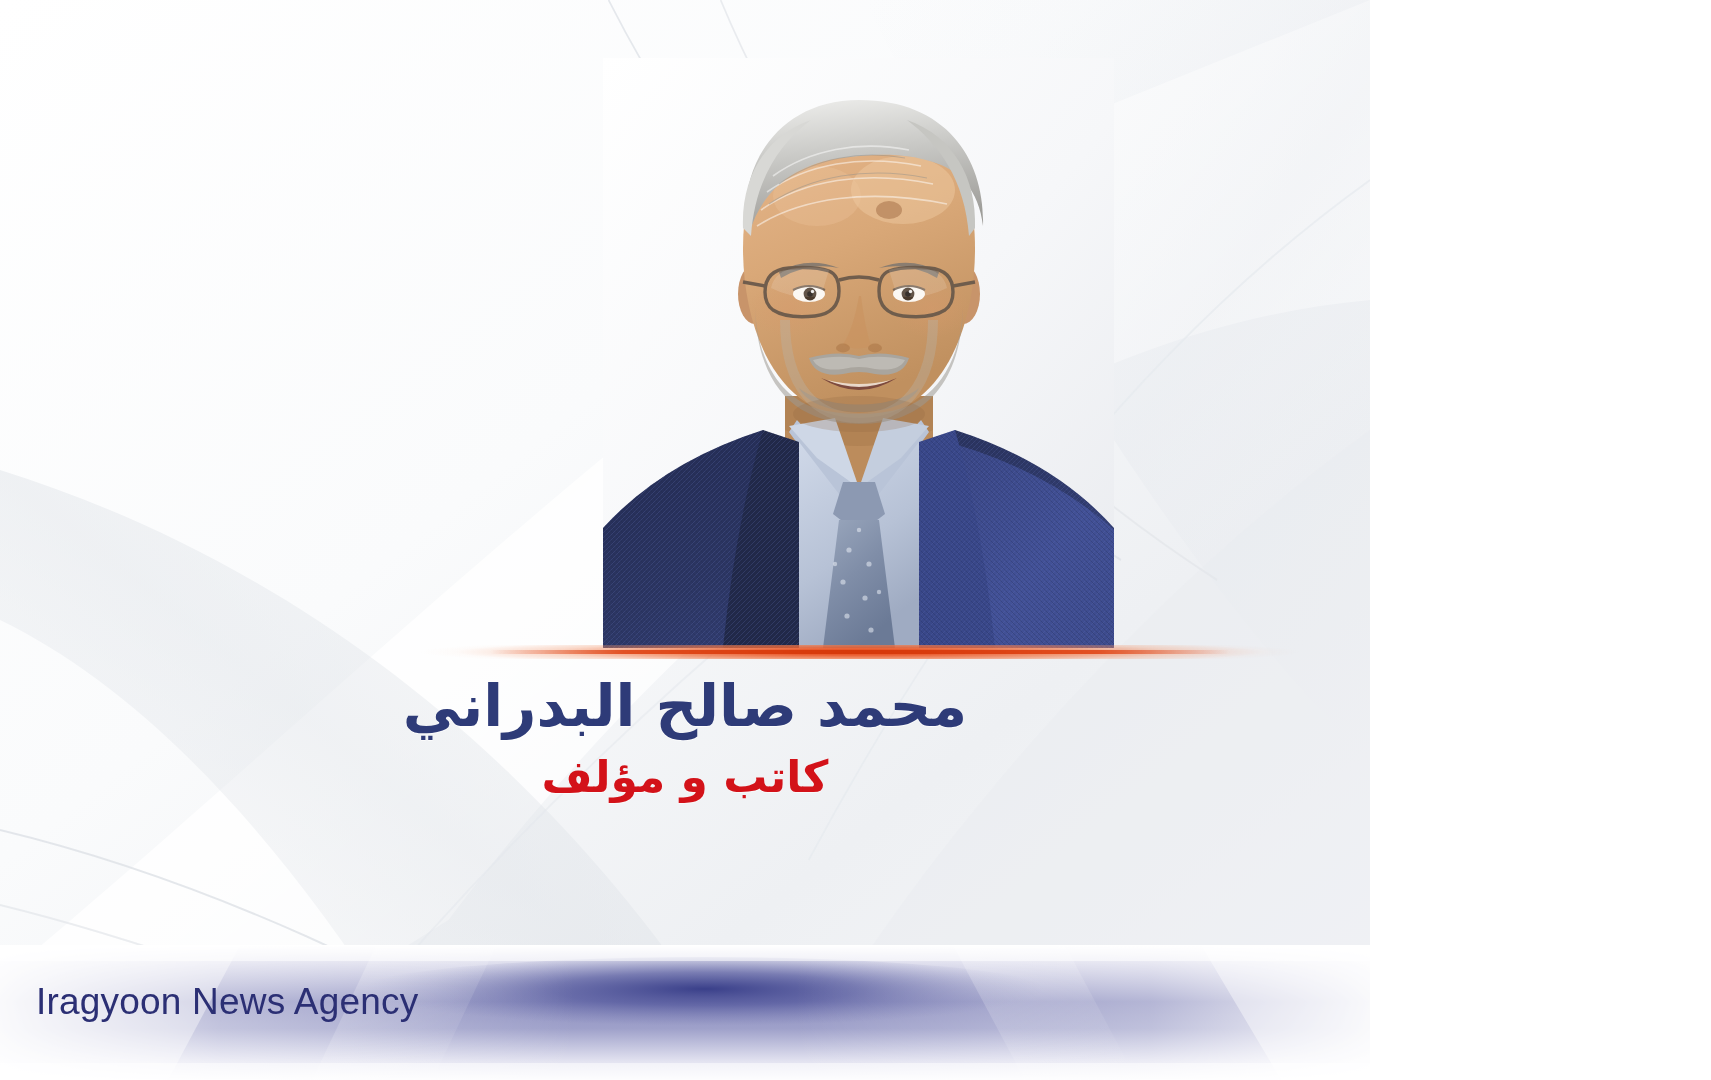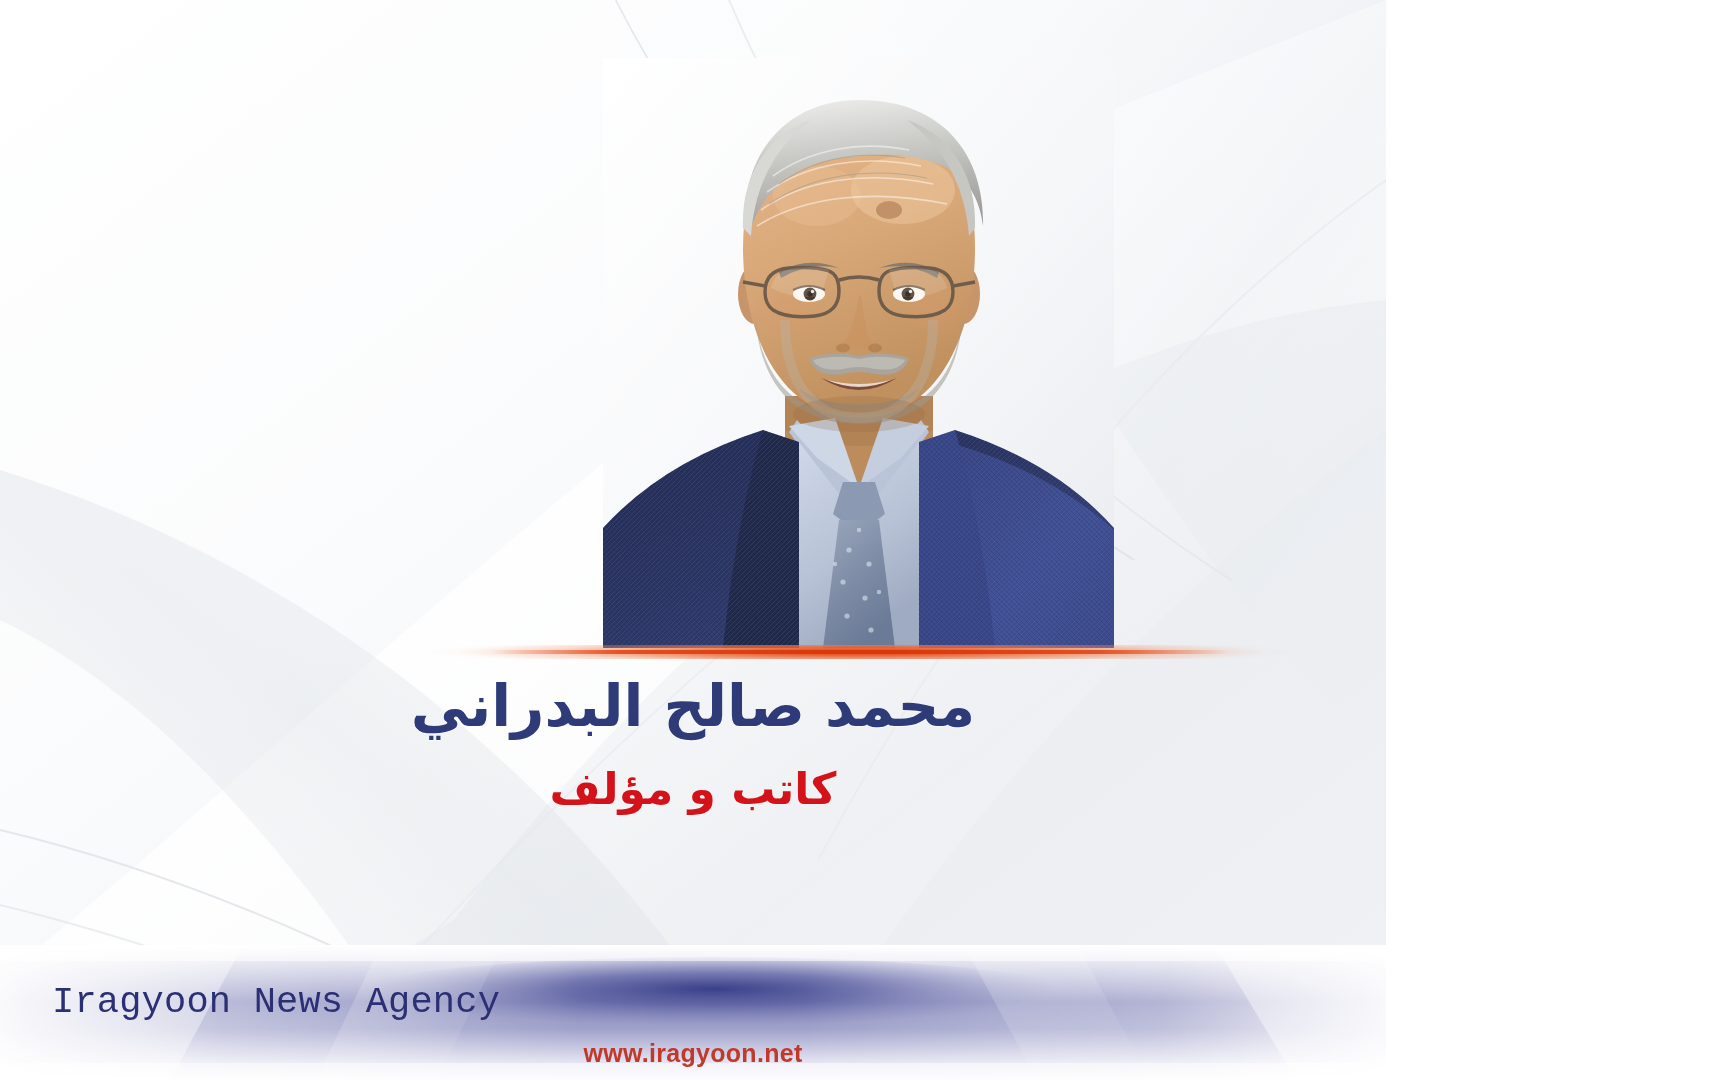--- a/index.html
+++ b/index.html
@@ -10,21 +10,20 @@
     background:#ffffff;
   }
 
   
   .card{
     position:relative;
     width:1370px;height:1080px;
     overflow:hidden;
     background:
       linear-gradient(130deg,#ffffff 0%,#fdfdfe 30%,#f4f5f7 58%,#eceef1 78%,#f7f8fa 100%);
-    padding-left: 16px;
   }
 
   
   .bg-art{position:absolute;inset:0;width:100%;height:100%;pointer-events:none;}
 
   
   .photo-wrap{
     position:absolute;
     left:603px;top:58px;
     width:511px;height:590px;
@@ -74,37 +73,37 @@
     line-height:1.18;
     margin:0;
     text-shadow:0 1px 0 rgba(255,255,255,.7);
   }
   .person-role{
     font-family:"DejaVu Sans","Liberation Sans",sans-serif;
     font-size:44px;
     font-weight:700;
     color:#d31219;
     line-height:1.3;
-    margin:20px 0 0 0;
+    margin:8px 0 0 0;
     text-shadow:0 1px 0 rgba(255,255,255,.6);
   }
 
   
   .banner{
     position:absolute;
     left:0;right:0;bottom:0;
     height:135px;
     overflow:hidden;
   }
   .banner svg{position:absolute;inset:0;width:100%;height:100%;display:block;}
 
   .banner-en{
     position:absolute;
-    left:52px;top:36px;
-    font-family:Liberation Mono, monospace;
+    left:36px;top:36px;
+    font-family:Liberation Sans, sans-serif;
     font-size:37px;
     font-weight:400;
     letter-spacing:.2px;
     color:#2b2f74;
     white-space:nowrap;
     text-align:right;
   }
   .banner-ar{
     position:absolute;
     right:48px;top:22px;
@@ -388,16 +387,15 @@
       <path d="M0,0 L300,0 L210,135 L0,135 Z" fill="#ffffff" opacity=".4"></path>
       <path d="M1500,0 L1711,0 L1711,135 L1600,135 Z" fill="#ffffff" opacity=".42"></path>
 
       <rect x="0" y="0" width="1711" height="16" fill="#ffffff" opacity=".55"></rect>
       <rect x="0" y="118" width="1711" height="17" fill="#ffffff" opacity=".5"></rect>
     </svg>
 
     <div class="banner-en">Iragyoon News Agency</div>
 
 
-    <div class="banner-url">www.iragyoon.net</div>
   </div>
 
 </div>
 
 </body></html>

